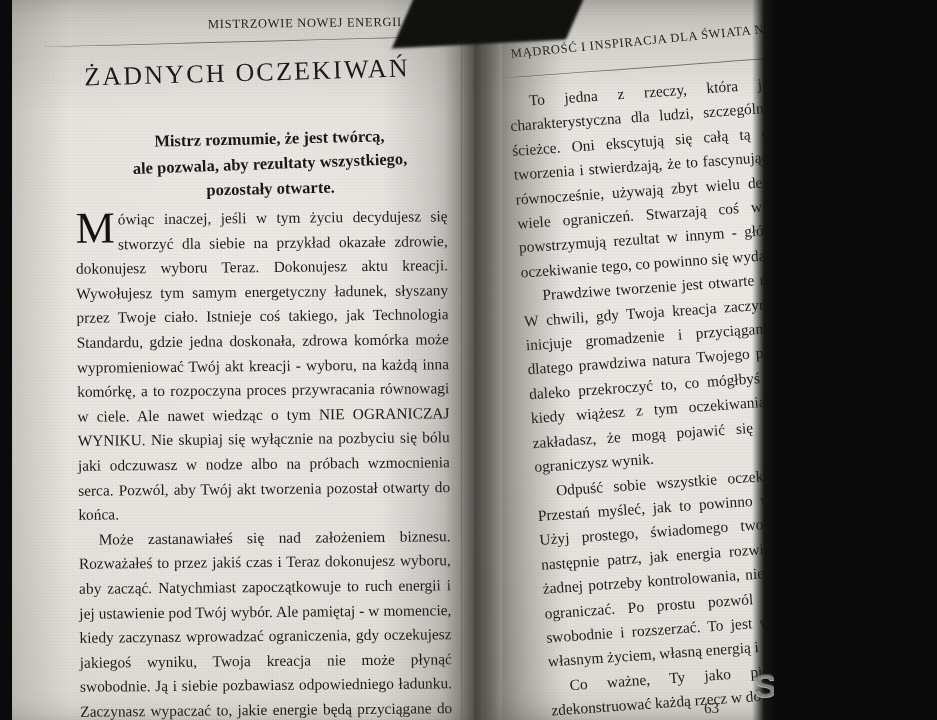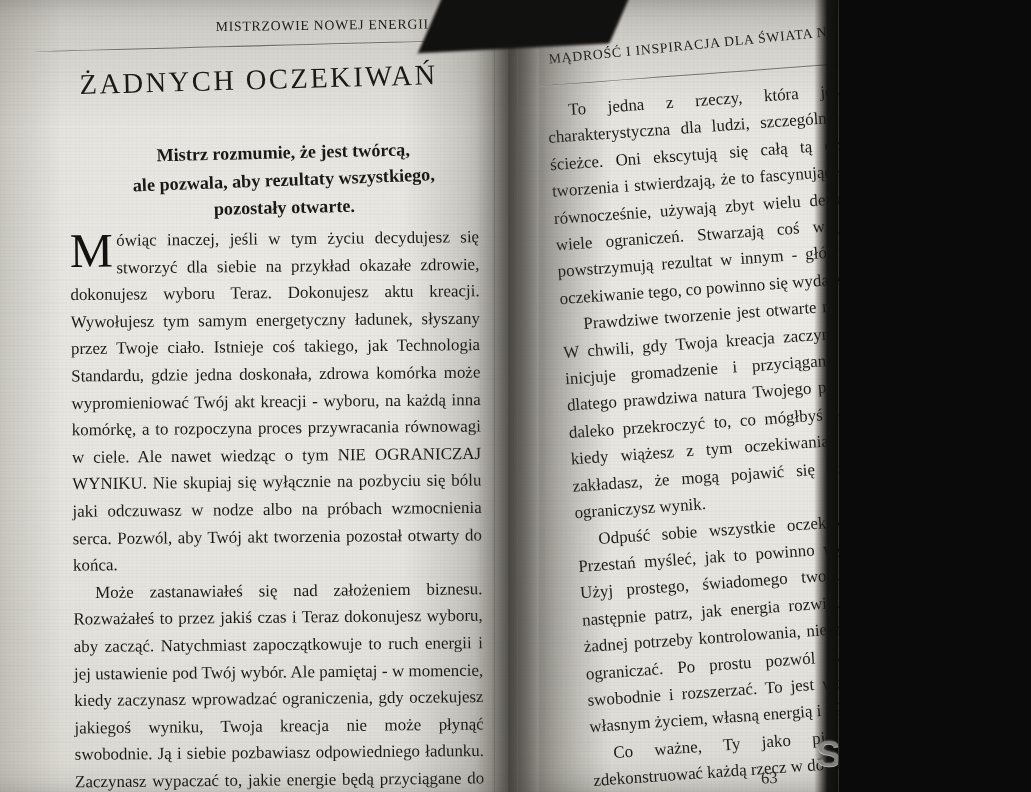--- a/index.html
+++ b/index.html
@@ -8,20 +8,21 @@
     background: #0a0a0a;
   }
 
   #scene {
     position: relative;
     width: 762px;
     height: 720px;
     overflow: hidden;
     background: #171717;
     font-family: "Liberation Serif", serif;
+    margin-left: 12px;
   }
 
   
   .bg-dark {
     position: absolute;
     inset: 0;
     background:
       linear-gradient(95deg, #2a2a28 0%, #1b1b19 40%, #121210 100%);
   }
 

